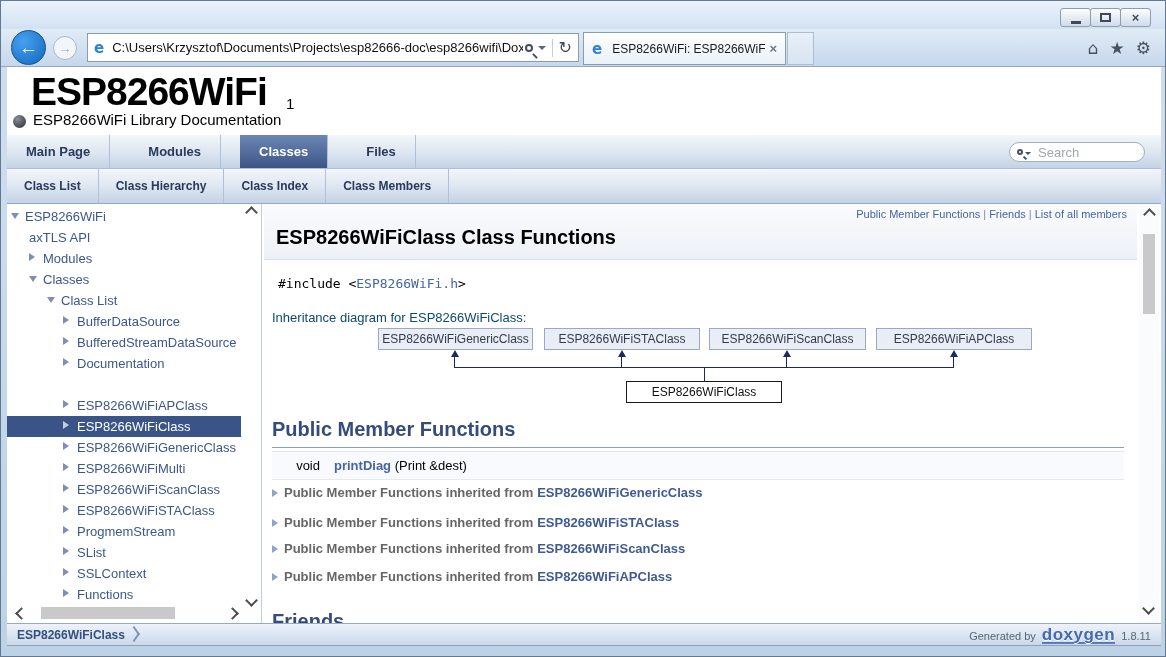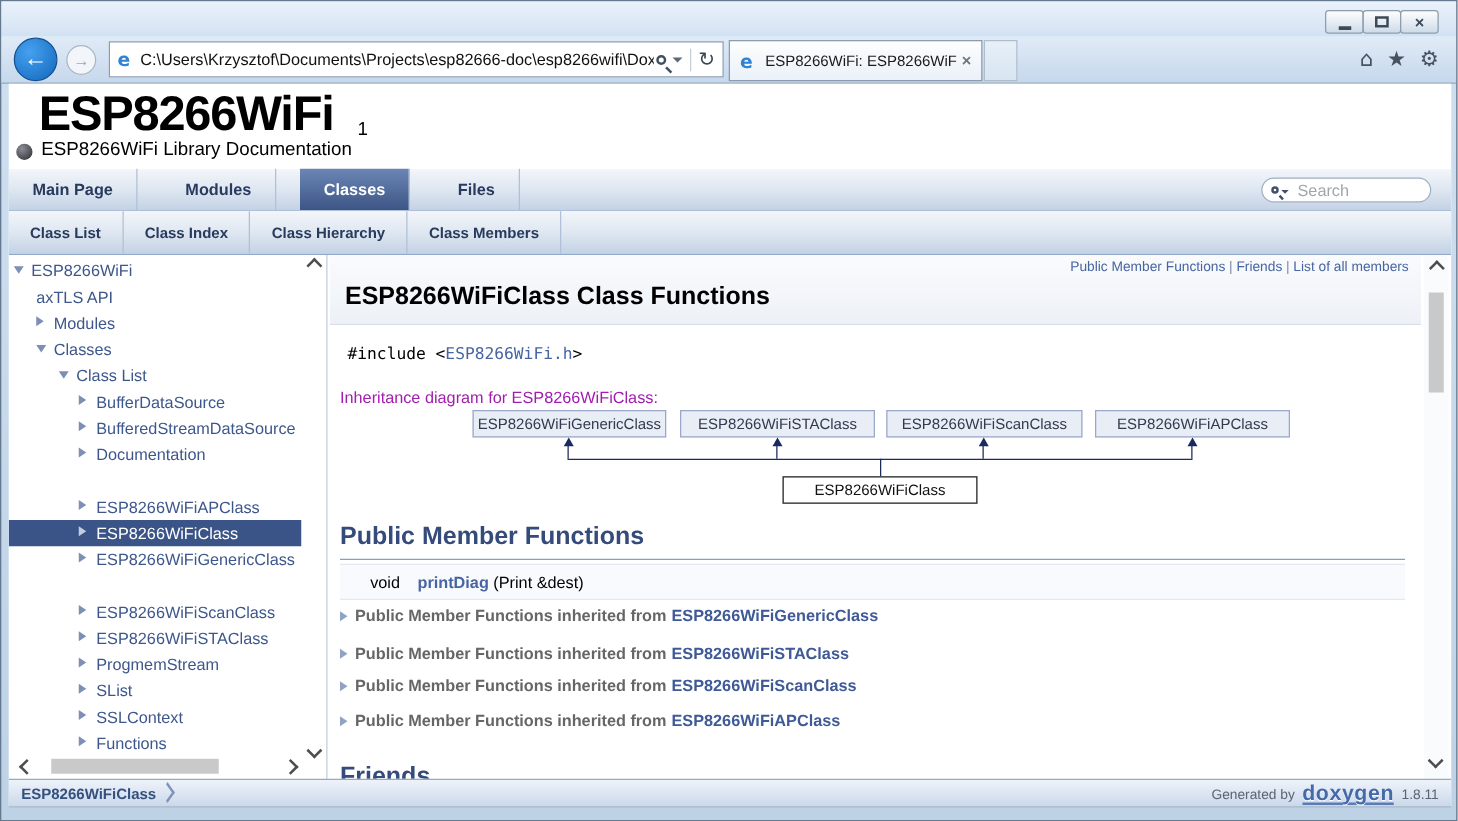--- a/index.html
+++ b/index.html
@@ -100,21 +100,21 @@
   
   .main{position:absolute;left:257px;top:137px;width:873px;height:419px;overflow:hidden;background:#fff;}
   .dheader{position:absolute;left:0;top:0;width:100%;height:56px;
     background:linear-gradient(#fafbfd,#edf1f7);border-bottom:1px solid #d6deea;}
   .summary{position:absolute;top:4px;right:10px;font-size:11px;color:#4665A2;}
   .summary .sep{color:#7c8aa6;margin:0 3px;}
   .summary a{color:#4665A2;text-decoration:none;cursor:pointer;}
   .dtitle{position:absolute;top:22px;left:12px;font-size:20px;font-weight:bold;color:#000;}
   .inc{position:absolute;top:72px;left:14px;font-family:"DejaVu Sans Mono",monospace;font-size:13px;color:#000;}
   .inc a{color:#4665A2;text-decoration:none;cursor:pointer;}
-  .cap{position:absolute;top:106px;left:8px;font-size:13px;color:#a21caf;}
+  .cap{position:absolute;top:106px;left:8px;font-size:13px;color:#0c4a6e;}
   .dgbox{position:absolute;height:22px;line-height:20px;text-align:center;font-size:12px;color:#333a4d;
     background:#e8edf6;border:1px solid #9aa7c6;top:124px;}
   .dgchild{position:absolute;height:22px;line-height:20px;text-align:center;font-size:12px;color:#111;
     background:#fff;border:1px solid #1a1a1a;top:177px;}
   .dgline{position:absolute;background:#1b2a5e;}
   .dgarrow{position:absolute;width:0;height:0;border-left:4px solid transparent;border-right:4px solid transparent;
     border-bottom:7px solid #1b2a5e;top:146px;}
   .gh{position:absolute;left:8px;font-size:20px;font-weight:bold;color:#354C7B;}
   .ghrule{position:absolute;left:8px;width:852px;height:1px;background:#879ECB;}
   .mrow{position:absolute;left:8px;top:247px;width:852px;height:29px;background:#f8fafd;
@@ -214,24 +214,24 @@
         <span class="scaret"></span>
         <input placeholder="Search" style="">
       </div>
     </div>
 
     <div class="tabs2">
       <div class="tabitem">
           <span>Class List</span>
         </div>
       <div class="tabitem">
+          <span>Class Hierarchy</span>
+        </div>
+      <div class="tabitem">
           <span>Class Index</span>
-        </div>
-      <div class="tabitem">
-          <span>Class Hierarchy</span>
         </div>
       <div class="tabitem">
           <span>Class Members</span>
         </div>
     </div>
 
     <div class="sidebar">
       <div class="trow" style="top:2px">
           <span class="tri down" style="left:4px"></span>
           <span class="tlbl" style="left:18px">ESP8266WiFi</span>
@@ -267,20 +267,24 @@
           <span class="tri right" style="left:56px"></span>
           <span class="tlbl" style="left:70px">ESP8266WiFiAPClass</span>
         </div>
       <div class="trow selected" style="top:212px">
           <span class="tri right" style="left:56px"></span>
           <span class="tlbl" style="left:70px">ESP8266WiFiClass</span>
         </div>
       <div class="trow" style="top:233px">
           <span class="tri right" style="left:56px"></span>
           <span class="tlbl" style="left:70px">ESP8266WiFiGenericClass</span>
+        </div>
+      <div class="trow" style="top:254px">
+          <span class="tri right" style="left:56px"></span>
+          <span class="tlbl" style="left:70px">ESP8266WiFiMulti</span>
         </div>
       <div class="trow" style="top:275px">
           <span class="tri right" style="left:56px"></span>
           <span class="tlbl" style="left:70px">ESP8266WiFiScanClass</span>
         </div>
       <div class="trow" style="top:296px">
           <span class="tri right" style="left:56px"></span>
           <span class="tlbl" style="left:70px">ESP8266WiFiSTAClass</span>
         </div>
       <div class="trow" style="top:317px">

